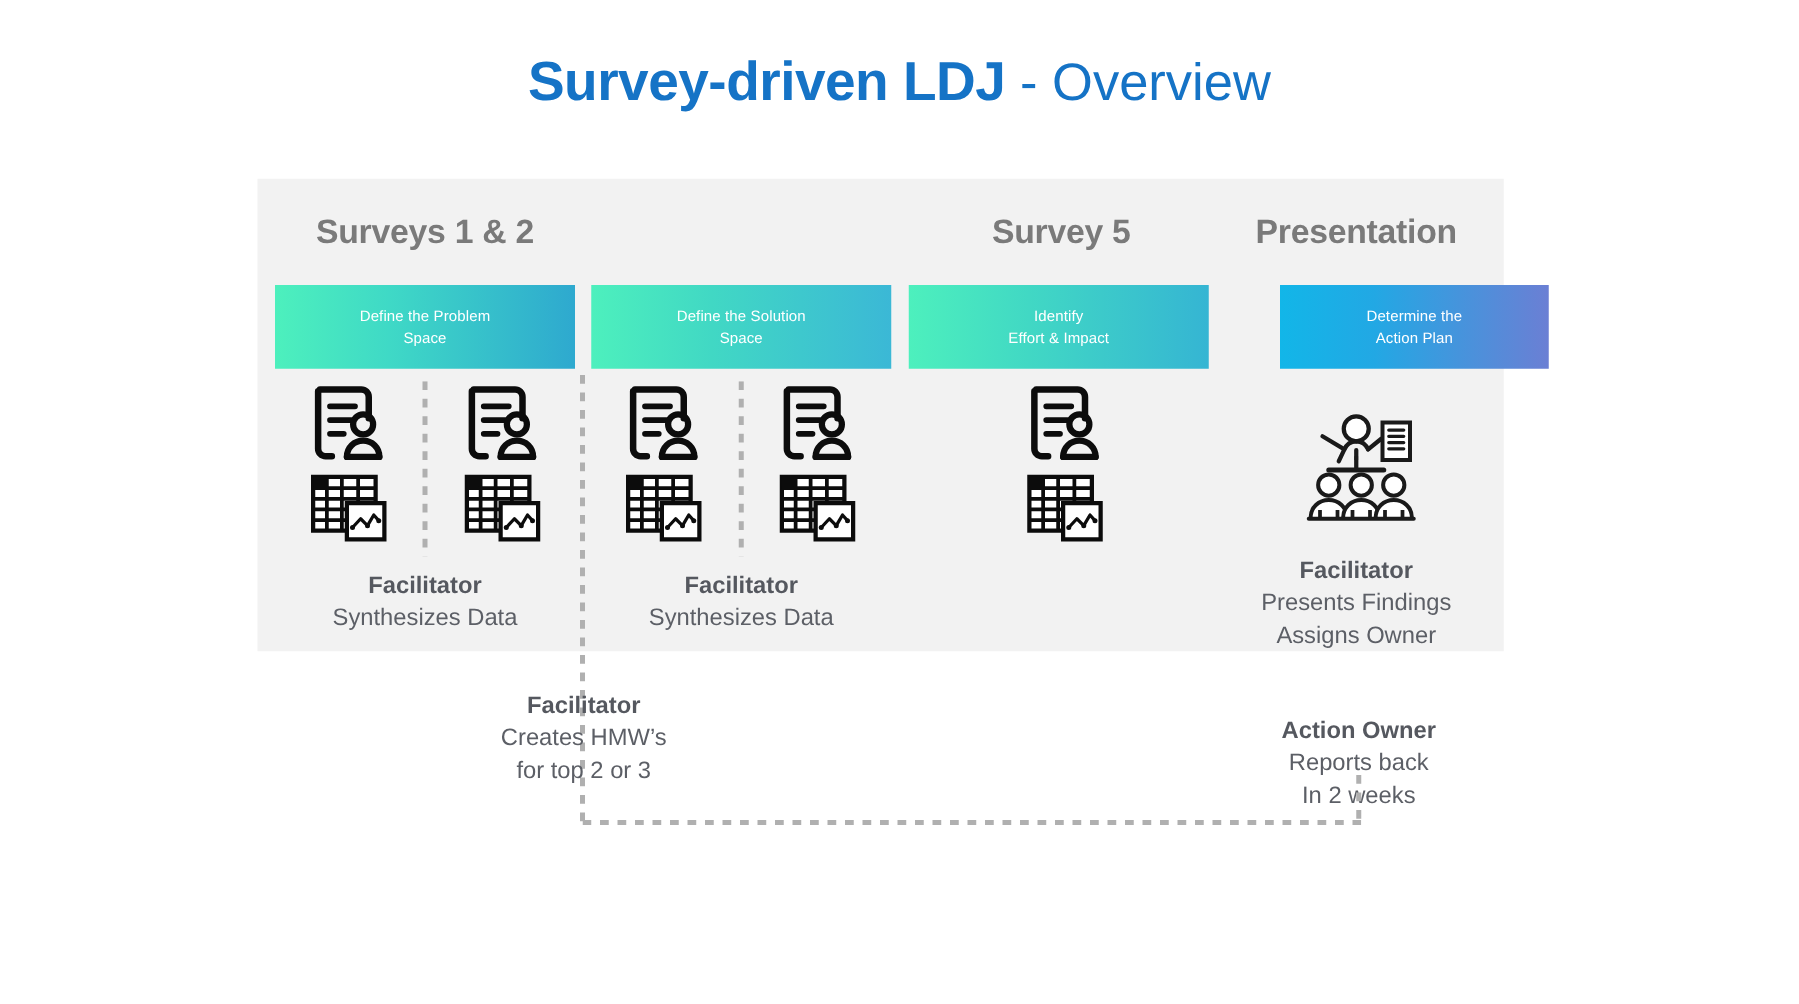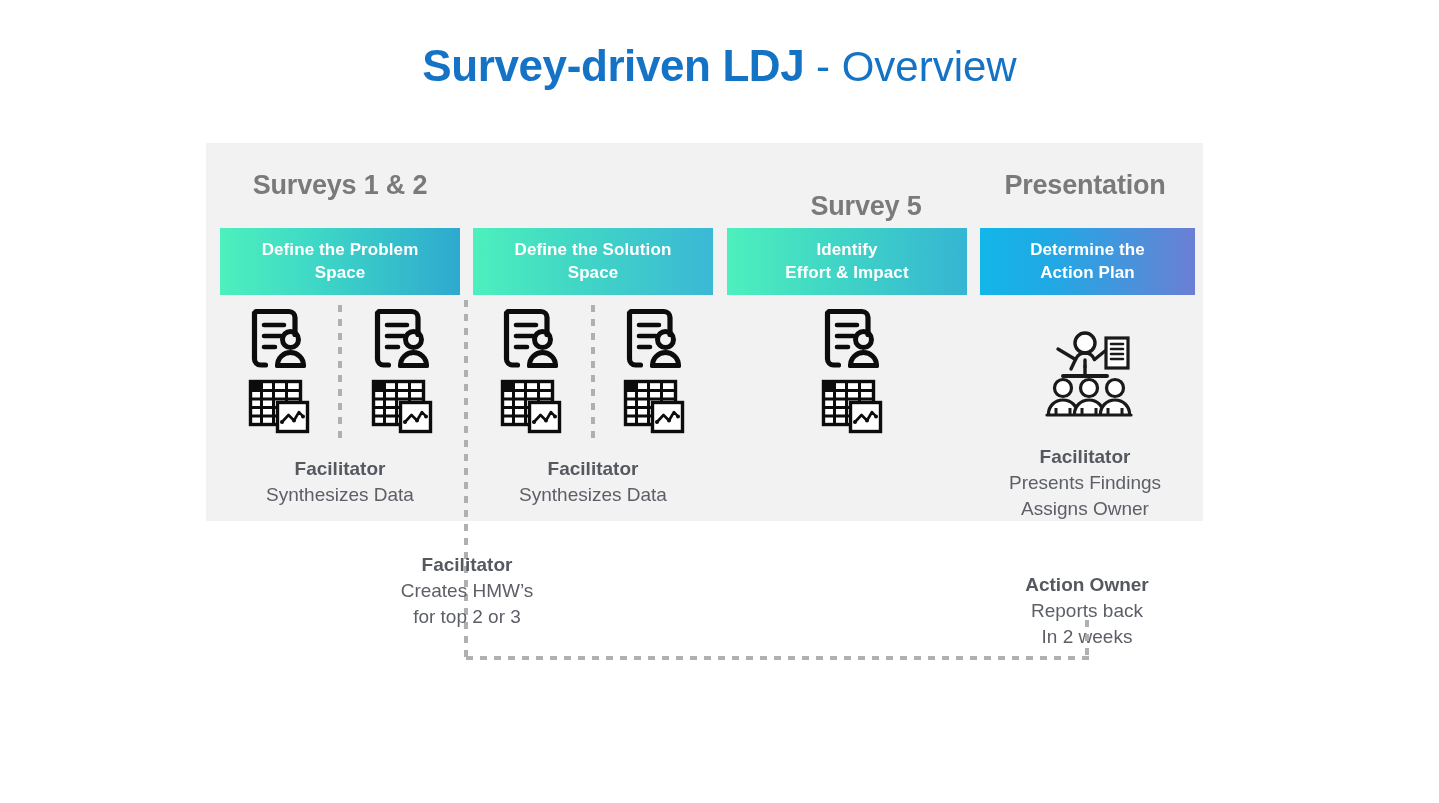--- a/index.html
+++ b/index.html
@@ -59,22 +59,22 @@
 
   
   .stage-bar {
     position: absolute;
     top: 228px;
     height: 67px;
     display: flex;
     align-items: center;
     justify-content: center;
     color: #ffffff;
-    font-size: 17px;
-    font-weight: bold;
+    font-size: 12px;
+    font-weight: normal;
     line-height: 1.35;
     text-align: center;
     letter-spacing: 0.1px;
   }
 
   
   .icon-group {
     position: absolute;
     width: 84px;
     display: flex;
@@ -183,21 +183,21 @@
 
 <div id="slide">
 
   <div id="title">
     <span class="t-bold">Survey-driven LDJ</span><span class="t-light"> - Overview</span>
   </div>
 
   <div id="panel"></div>
 
   <div class="col-head" style="left:220px; width:240px;">Surveys 1 &amp; 2</div>
-  <div class="col-head" style="left:746px; width:240px;margin-top:21px;">Survey 5</div>
+  <div class="col-head" style="left:729px; width:240px;">Survey 5</div>
   <div class="col-head" style="left:975px; width:220px;">Presentation</div>
 
   <div class="stage-bar" style="left:220px; width:240px; background:linear-gradient(to right,#4df0bd 0%,#3fd9c6 38%,#2ea9cf 100%);">
     <span>
       <span>Define the Problem</span><br>
       <span>Space</span>
     </span>
   </div>
 
   <div class="stage-bar" style="left:473px; width:240px; background:linear-gradient(to right,#4df0bd 0%,#41d8c4 40%,#3bb8d6 100%);">
@@ -207,21 +207,21 @@
     </span>
   </div>
 
   <div class="stage-bar" style="left:727px; width:240px; background:linear-gradient(to right,#4df0bd 0%,#41d8c4 40%,#35b5d3 100%);">
     <span>
       <span>Identify</span><br>
       <span>Effort &amp; Impact</span>
     </span>
   </div>
 
-  <div class="stage-bar" style="left:980px; width:215px; background:linear-gradient(to right,#12b6e8 0%,#22a8e4 35%,#6b7fd4 100%);align-items:center;">
+  <div class="stage-bar" style="left:1024px; width:215px; background:linear-gradient(to right,#12b6e8 0%,#22a8e4 35%,#6b7fd4 100%);align-items:center;">
     <span>
       <span>Determine the</span><br>
       <span>Action Plan</span>
     </span>
   </div>
 
   <div class="v-dots" style="left:338px; top:305px; height:140px;"></div>
   <div class="v-dots" style="left:591px; top:305px; height:140px;"></div>
 
   <div class="v-dots" style="left:464px; top:300px; height:362px;"></div>

